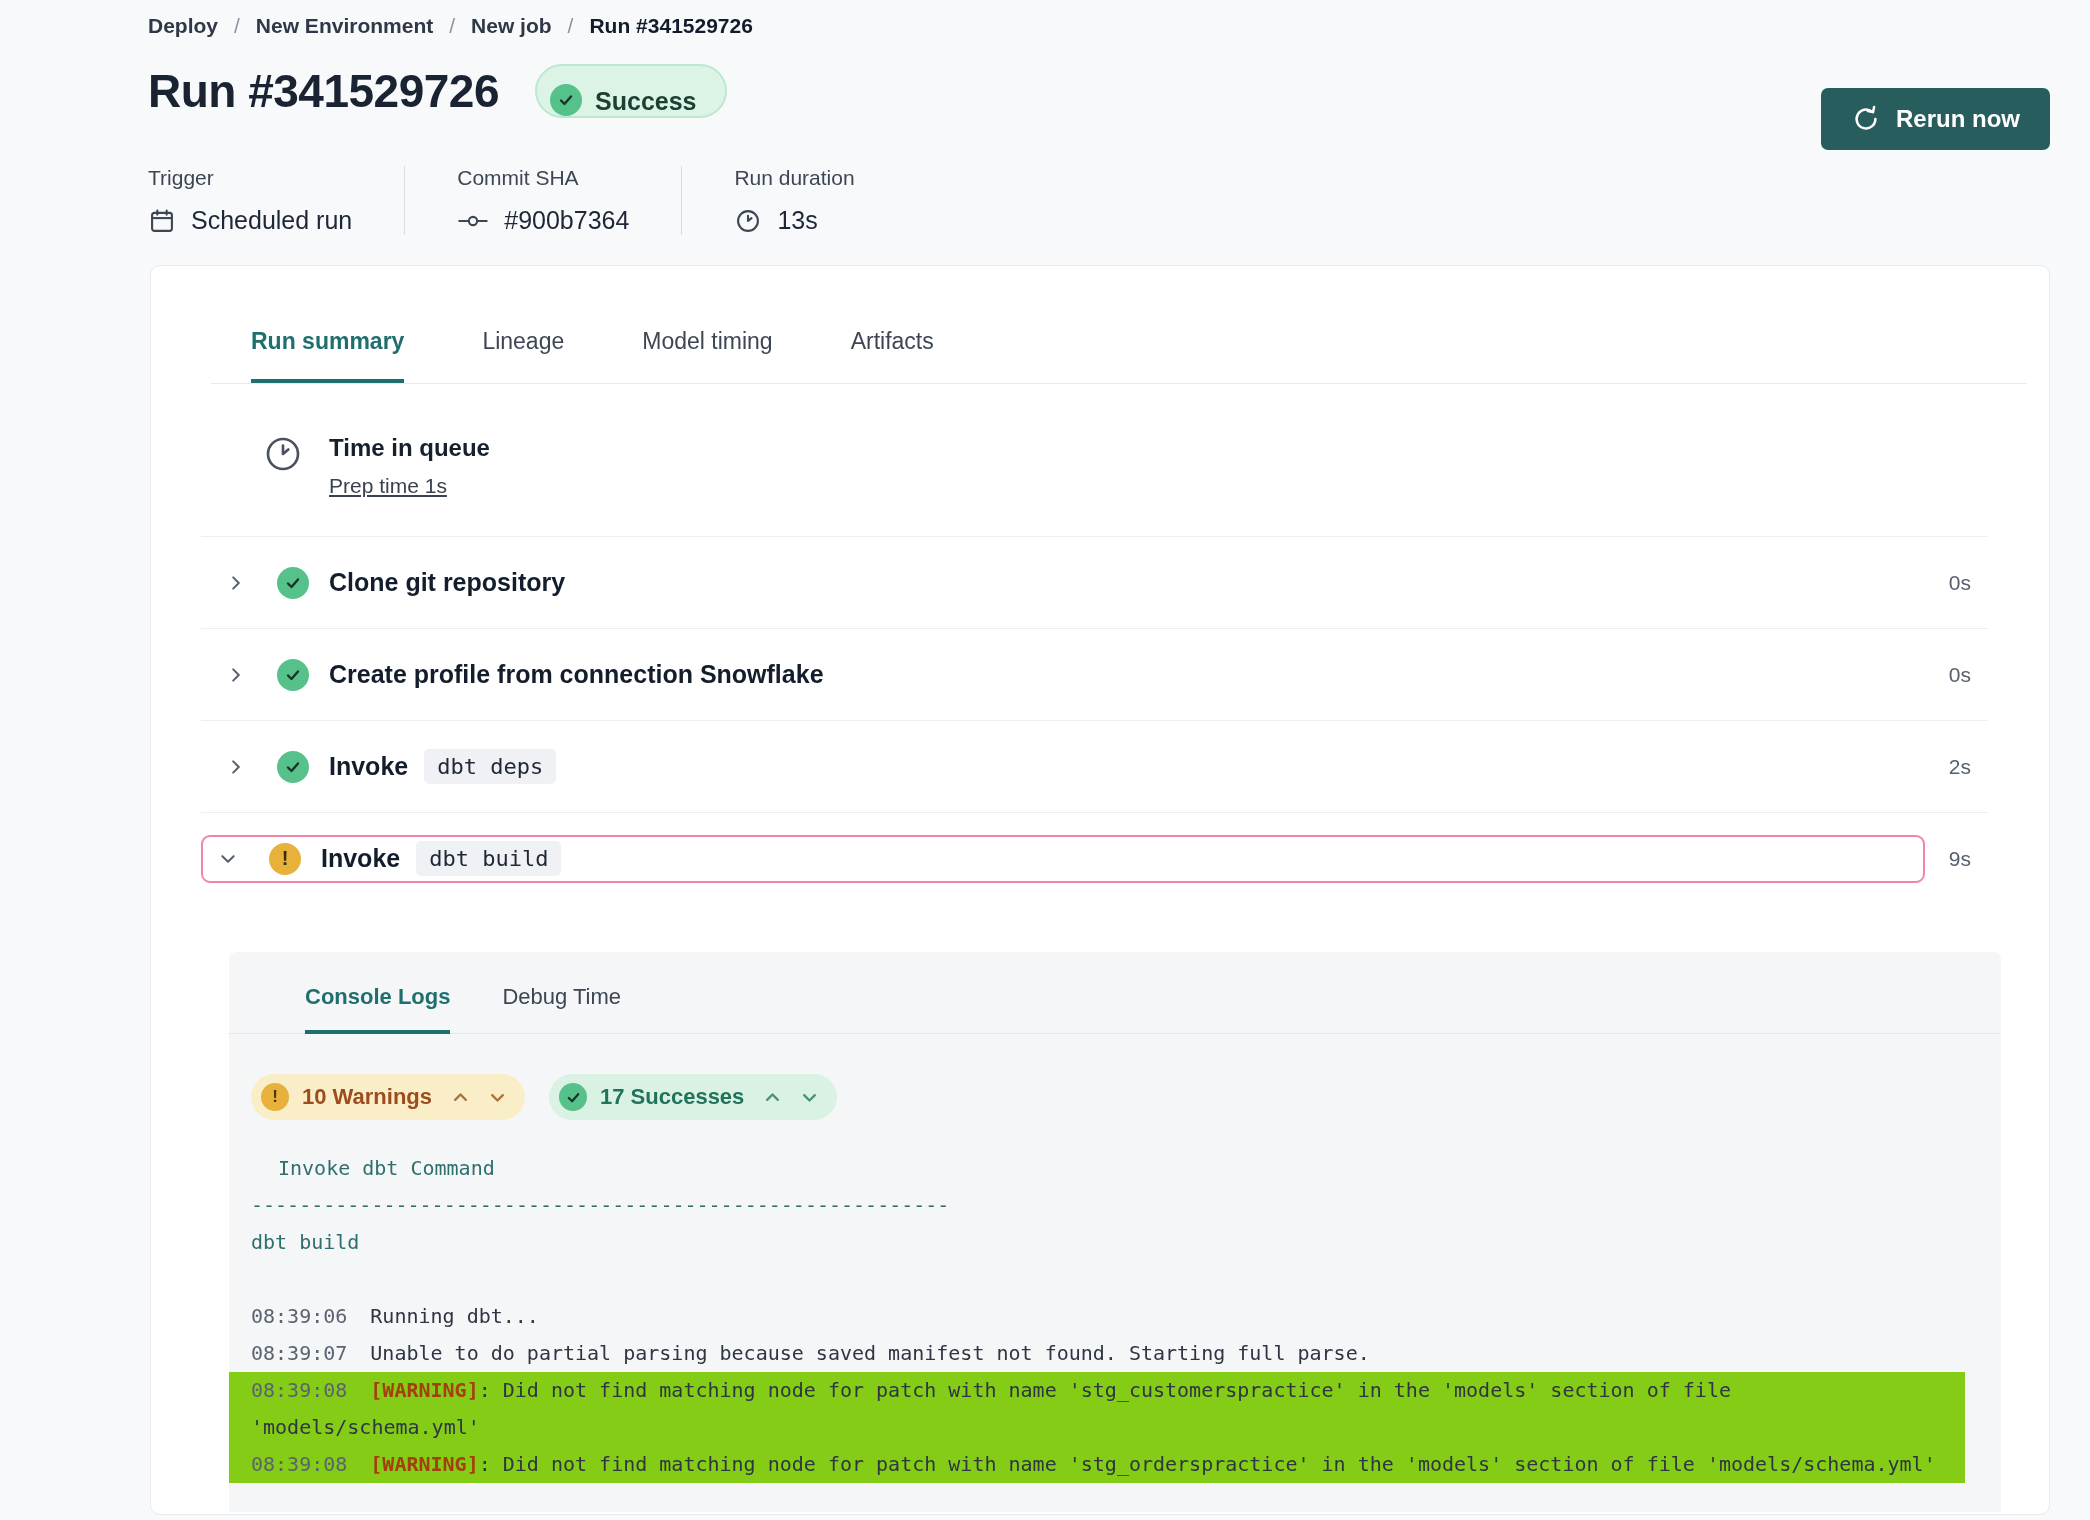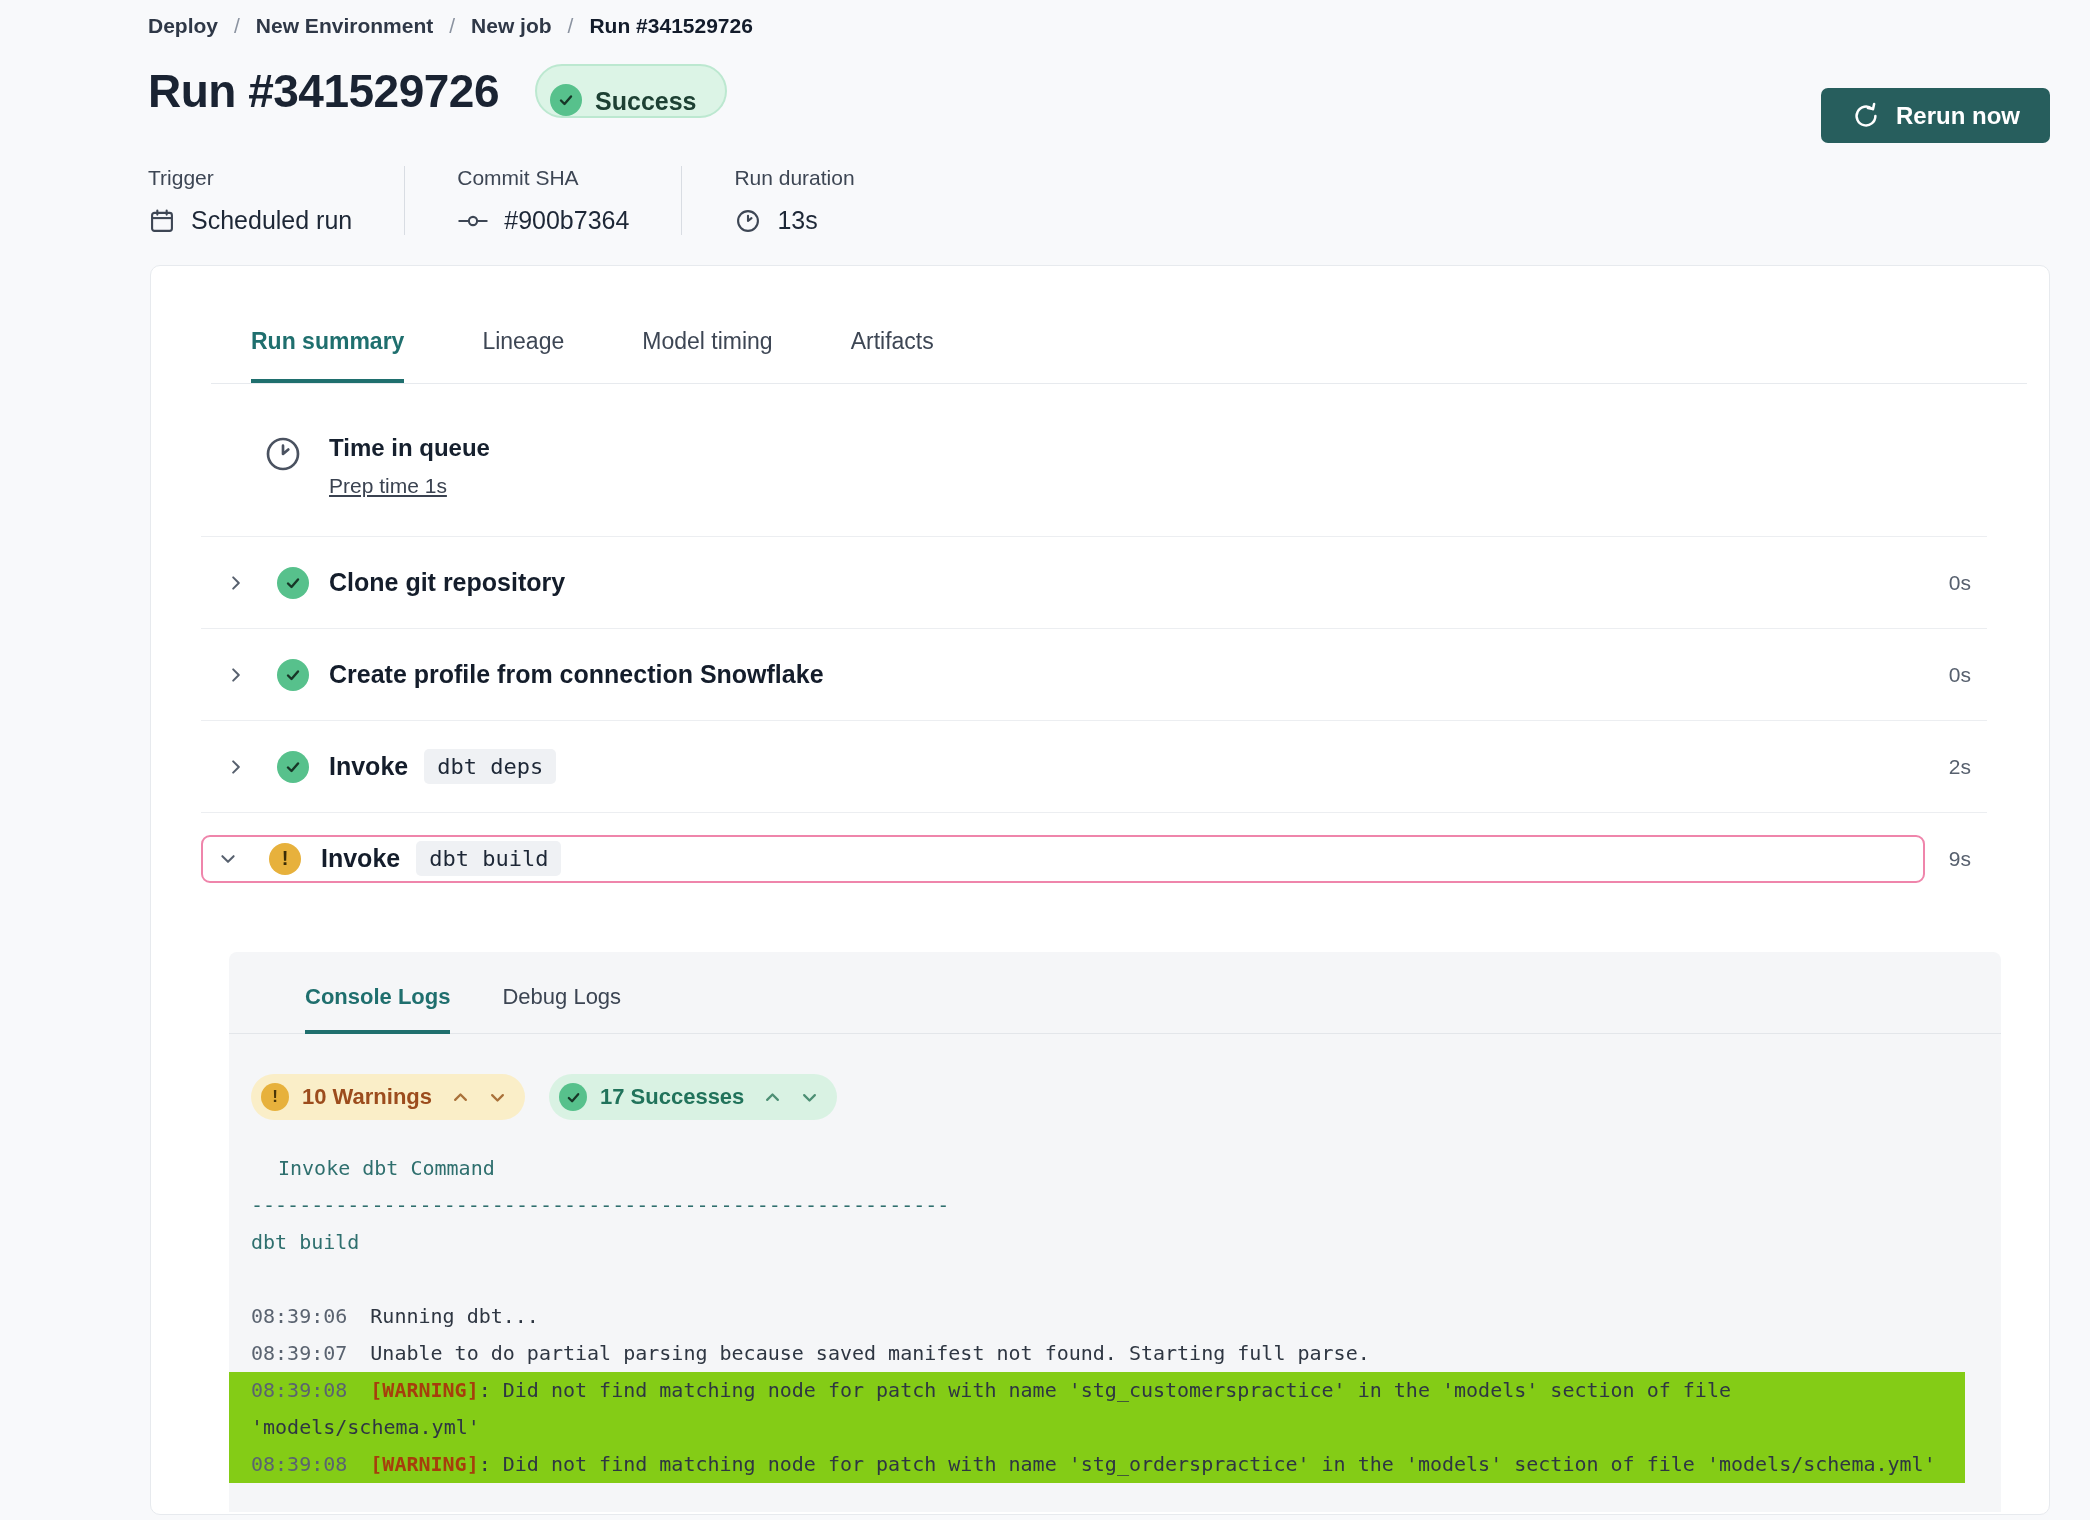--- a/index.html
+++ b/index.html
@@ -15,21 +15,21 @@
   .breadcrumb { display:flex; align-items:center; gap:16px; font-size:21px; font-weight:600; color:#2f3847; }
   .breadcrumb .sep { color:#8b93a0; font-weight:400; }
   .breadcrumb .crumb { cursor:pointer; }
   .breadcrumb .current { color:#131c2b; font-weight:700; }
   .title-row { margin-top:26px; display:flex; align-items:center; gap:36px; }
   .page-title { font-size:46px; font-weight:700; color:#1a2332; letter-spacing:-0.5px; }
   .status-pill { display:flex; align-items:flex-end; gap:13px; background:#dcf4e6; border:2px solid #bce8d0; border-radius:999px; height:54px; padding:0 28px 0 13px; font-size:25px; font-weight:600; color:#1d4033; }
   .check-circle { width:32px; height:32px; border-radius:50%; background:#57c18c; display:flex; align-items:center; justify-content:center; flex:none; }
   .check-circle svg { width:16px; height:16px; }
   .triggered { margin-top:18px; font-size:21px; color:#2c3442; }
-  .rerun-btn { position:absolute; right:40px; top:88px; height:55px; background:#275e5d; border:none; border-radius:7px; color:#ffffff; font-size:24px; font-weight:600; font-family:inherit; display:flex; align-items:center; gap:15px; padding:0 30px; cursor:pointer; }
+  .rerun-btn { position:absolute; right:40px; top:88px; height:62px; background:#275e5d; border:none; border-radius:7px; color:#ffffff; font-size:24px; font-weight:600; font-family:inherit; display:flex; align-items:center; gap:15px; padding:0 30px; cursor:pointer; }
   .meta-row { margin-top:48px; display:flex; }
   .meta-group { padding-right:52px; margin-right:52px; border-right:1px solid #d9dde3; }
   .meta-group:last-child { border-right:none; }
   .meta-label { font-size:21px; color:#3d4654; }
   .meta-value { margin-top:16px; display:flex; align-items:center; gap:15px; font-size:25px; color:#1d2736; }
   .meta-value svg { flex:none; }
 
   .card { margin:30px 40px 0 150px; width:1900px; height:1250px; background:#ffffff; border:1px solid #e7eaee; border-radius:10px; }
   .tabbar { margin:0 22px 0 60px; border-bottom:1px solid #e7eaee; padding:62px 0 0 40px; display:flex; }
   .tab { margin-right:78px; font-size:23px; color:#3d4654; padding-bottom:24px; border-bottom:4px solid transparent; cursor:pointer; }
@@ -224,21 +224,21 @@
         <span class="step-label">Invoke</span>
         <span class="code-chip">dbt build</span>
       </div>
       <span class="duration">9s</span>
     </div>
   </div>
 
   <div class="logs-panel">
     <div class="logs-tabrow">
       <div class="log-tab active">Console Logs</div>
-      <div class="log-tab">Debug Logs</div>
+      <div class="log-tab">Debug Time</div>
     </div>
 
     <div class="badges-row">
       <div class="badge-pill badge-warn">
         <span class="mini-circle mini-warn">!</span>
         <span>10 Warnings</span>
         <span class="pill-chevs">
           <svg width="19" height="19" viewBox="0 0 16 16" fill="none">
               <path d="M3.5 10 L8 5.5 L12.5 10" stroke="#a9713a" stroke-width="1.9" stroke-linecap="round" stroke-linejoin="round"></path>
             </svg>

